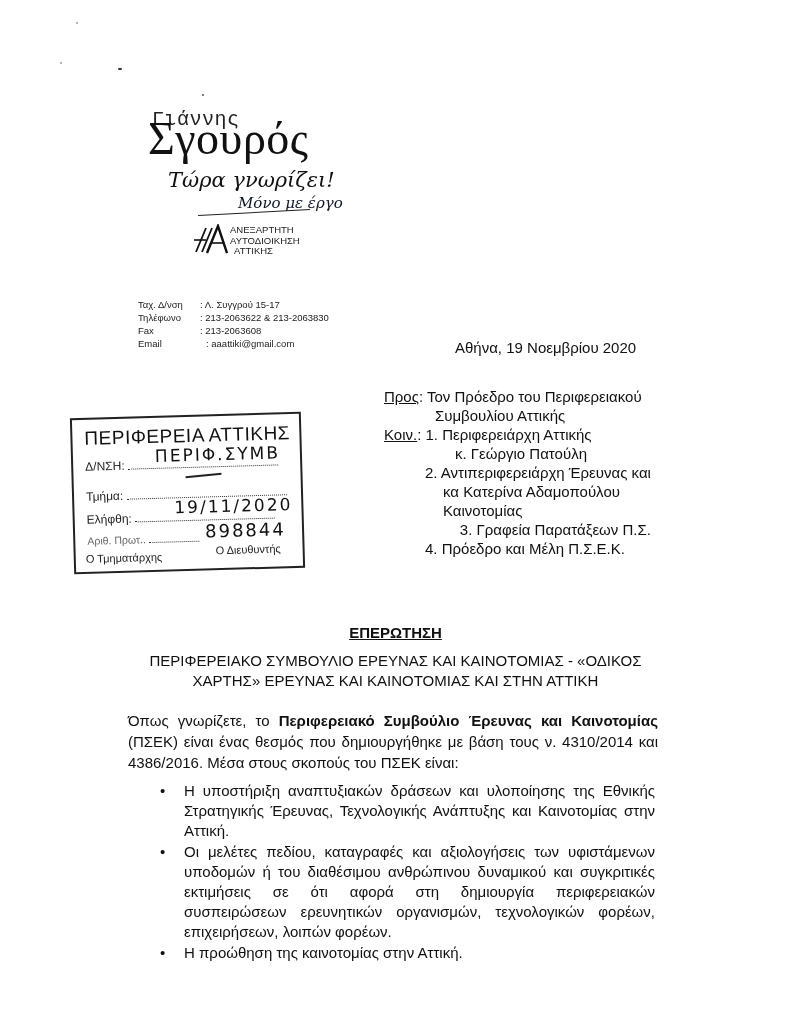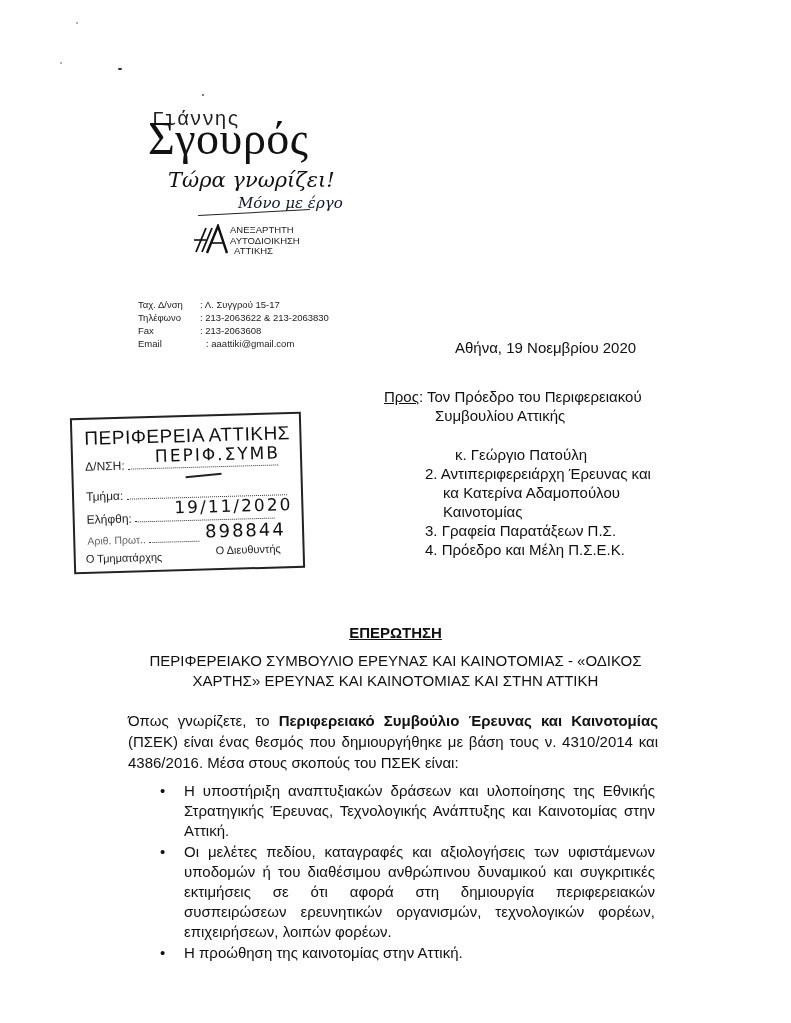--- a/index.html
+++ b/index.html
@@ -98,33 +98,36 @@
 
 <div class="date">Αθήνα, 19 Νοεμβρίου 2020</div>
 
 <div class="recipients">
   <div class="row">
     <span class="u">Προς</span><span>: </span><span>Τον Πρόεδρο του Περιφερειακού</span>
   </div>
   <div class="row" style="padding-left:51px;">
     <span>Συμβουλίου Αττικής</span>
   </div>
-  <div class="row" style="padding-left:71px;margin-top:20px;">
+  <div class="row">
+    <span class="u">Κοιν.</span><span>: </span><span>1.</span> <span>Περιφερειάρχη Αττικής</span>
+  </div>
+  <div class="row" style="padding-left:71px;">
     <span>κ. Γεώργιο Πατούλη</span>
   </div>
   <div class="row" style="padding-left:41px;">
     <span>2.</span> <span>Αντιπεριφερειάρχη Έρευνας και</span>
   </div>
   <div class="row" style="padding-left:59px;">
     <span>κα Κατερίνα Αδαμοπούλου</span>
   </div>
   <div class="row" style="padding-left:59px;">
     <span>Καινοτομίας</span>
   </div>
-  <div class="row" style="padding-left:41px;">
+  <div class="row" style="padding-left:41px;text-align:right;">
     <span>3.</span> <span>Γραφεία Παρατάξεων Π.Σ.</span>
   </div>
   <div class="row" style="padding-left:41px;">
     <span>4.</span> <span>Πρόεδρο και Μέλη Π.Σ.Ε.Κ.</span>
   </div>
 </div>
 
 <div class="stamp">
   <div class="stamp-title">ΠΕΡΙΦΕΡΕΙΑ ΑΤΤΙΚΗΣ</div>
   <div class="stamp-row" style="top:40px;">

